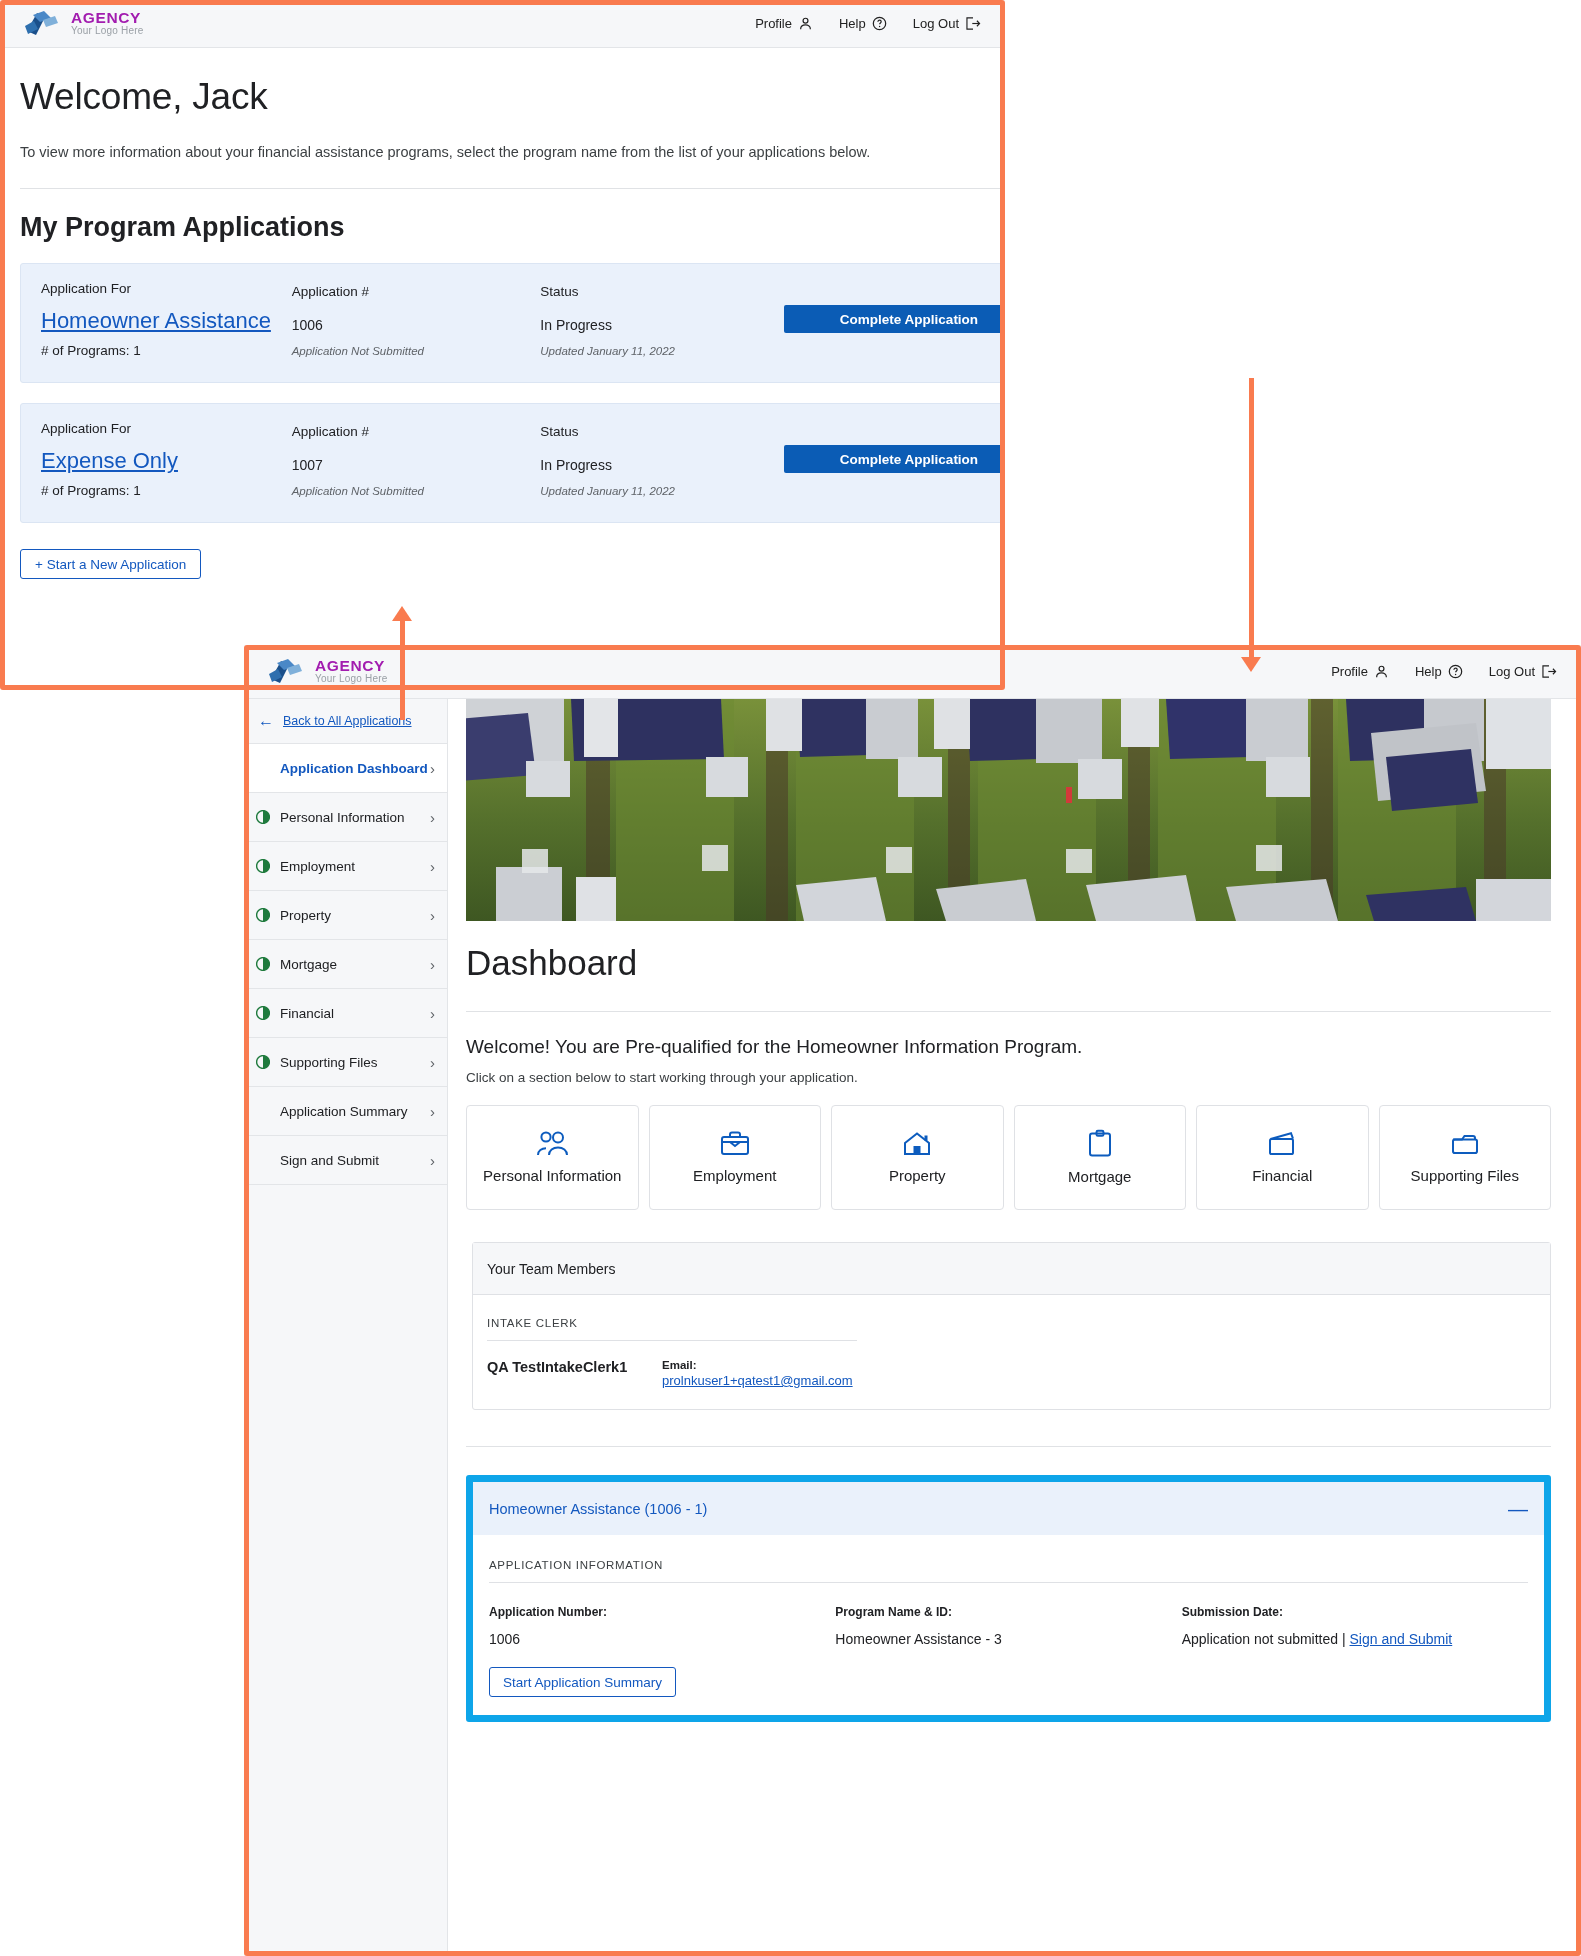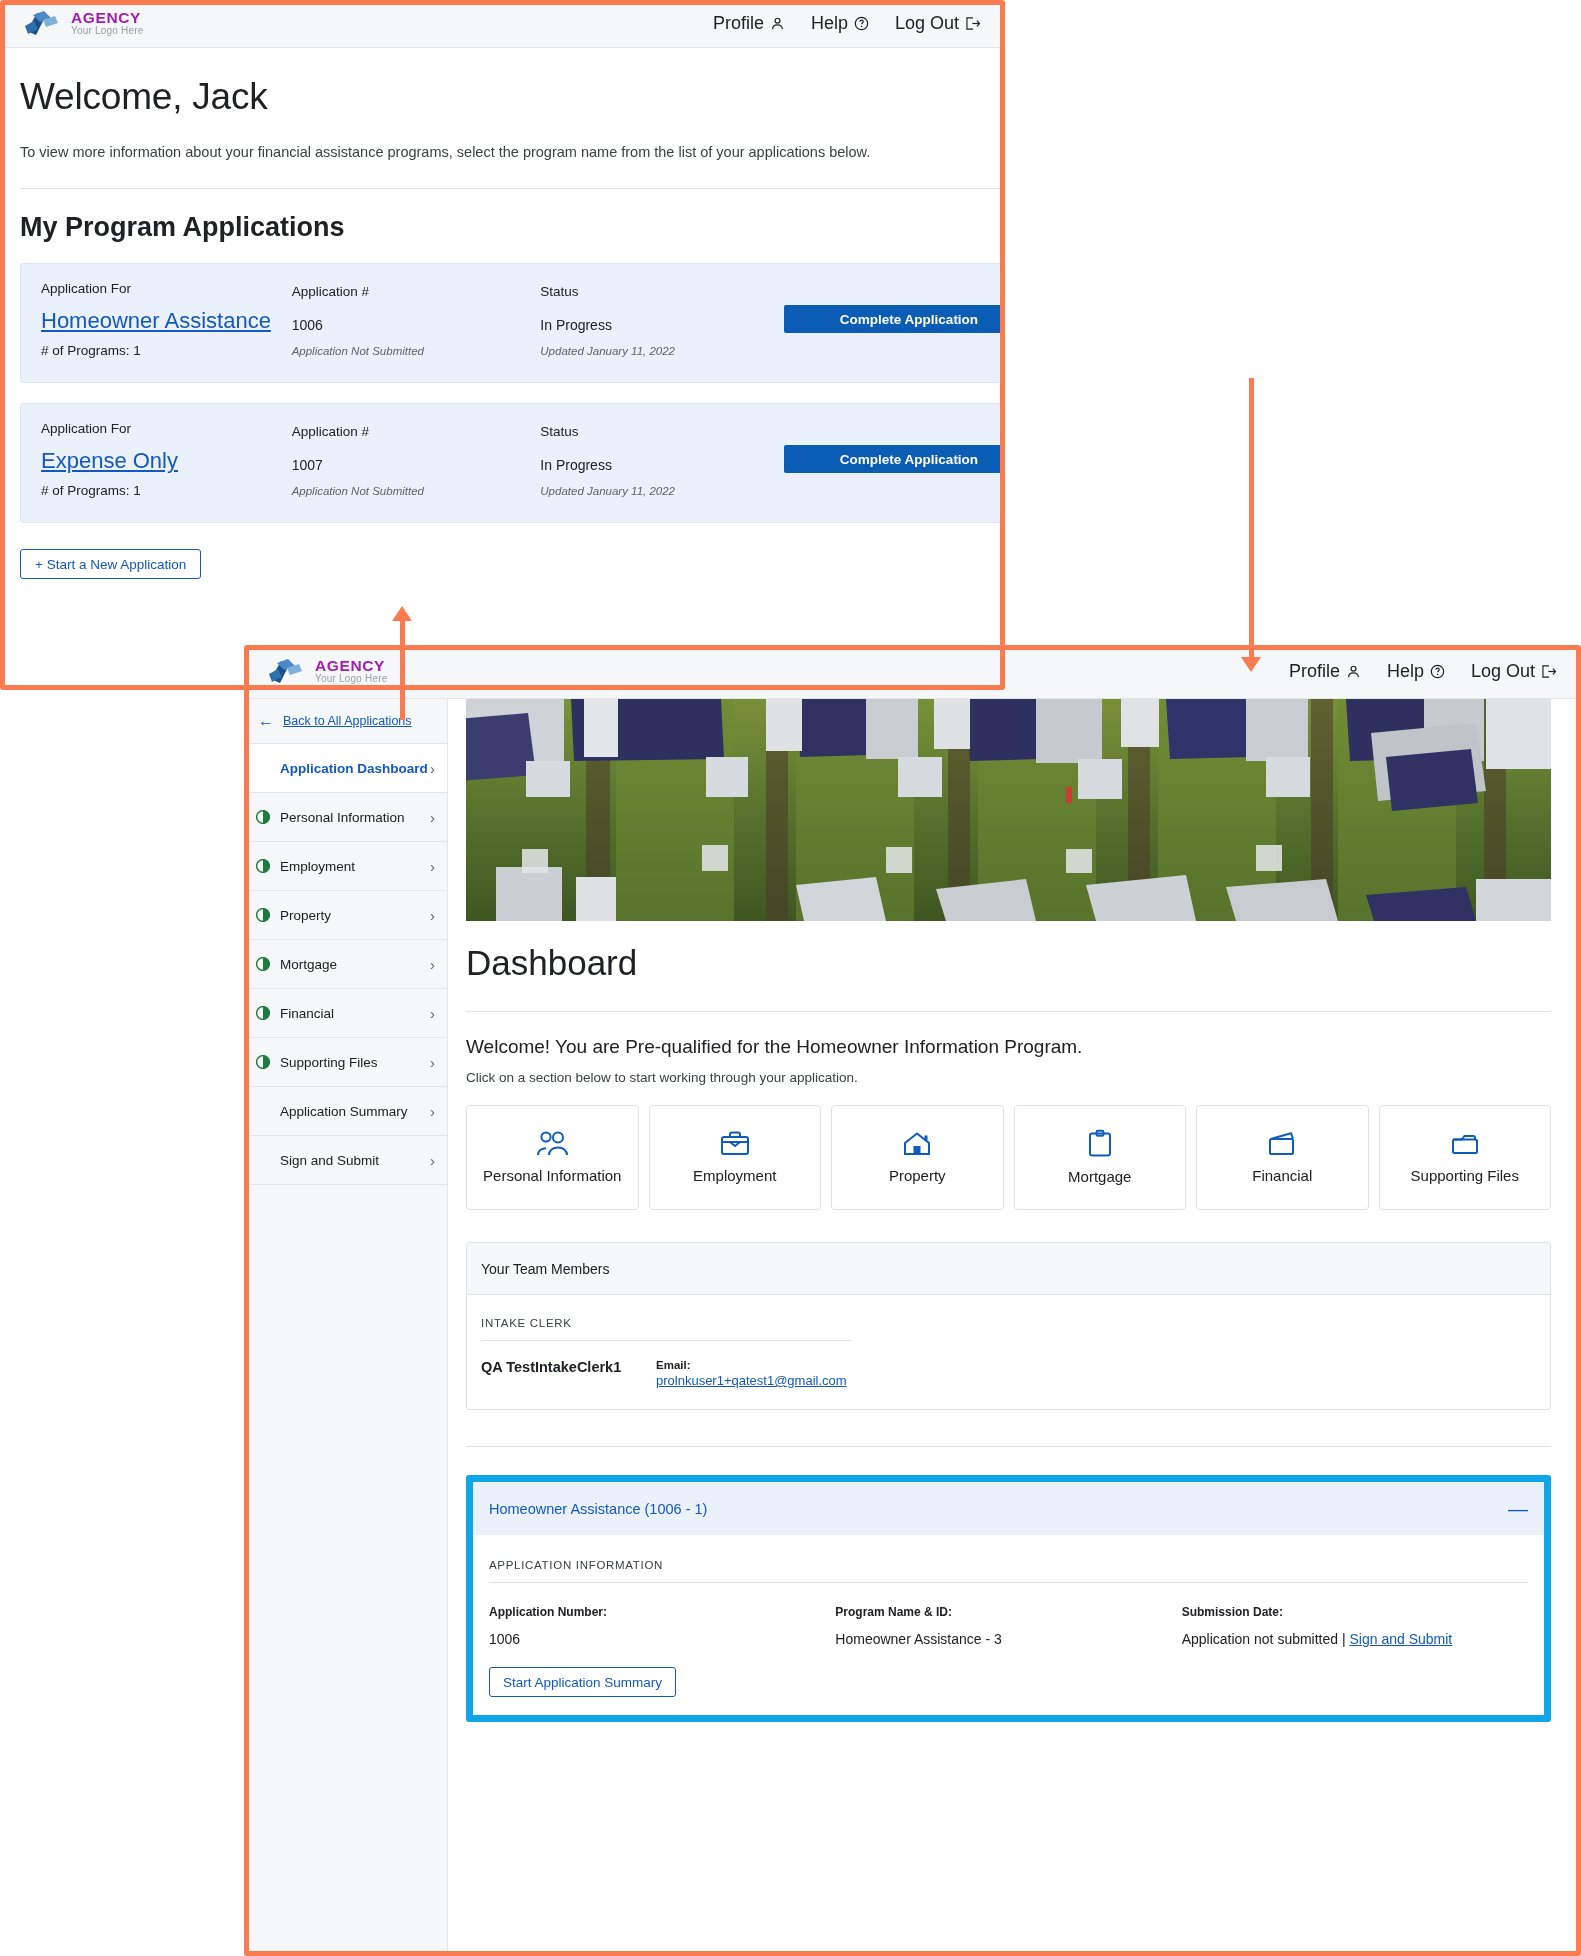--- a/index.html
+++ b/index.html
@@ -46,21 +46,21 @@
     padding: 0 24px;
   }
   .logo { display: flex; align-items: center; gap: 9px; }
   .logo-mark { width: 38px; height: 30px; flex: none; }
   .logo-txt { line-height: 1.05; }
   .logo-title { font-size: 15.5px; font-weight: 700; letter-spacing: .6px; color: #a21caf; }
   .logo-sub { font-size: 10px; color: #9aa0a6; letter-spacing: .2px; }
   .navlinks { display: flex; align-items: center; gap: 26px; }
   .navlink {
     display: flex; align-items: center; gap: 6px;
-    font-size: 18px; color: #222; cursor: pointer;
+    font-size: 13px; color: #222; cursor: pointer;
   }
   .navlink svg { display: block; }
 
   
   .outer-page { position: absolute; left: 0; top: 0; width: 1005px; height: 690px; background: #fff; overflow: hidden; z-index: 5; }
   .outer-page .appbar { height: 48px; }
   .outer-body { padding: 0 20px; width: 1340px; }
   .h1 { font-size: 37px; font-weight: 400; color: #202124; margin: 28px 0 0; letter-spacing: -.2px; }
   .lede { font-size: 14.5px; color: #3c4043; margin-top: 26px; }
   .rule { height: 1px; background: #e0e2e5; margin: 28px 0 0; width: 1035px; }
@@ -131,21 +131,21 @@
   .click-line { font-size: 13.5px; color: #3c4043; margin-top: 12px; }
 
   .tiles { display: flex; gap: 10px; margin-top: 20px; }
   .tile {
     flex: 1; height: 105px; border: 1px solid #dfe1e5; border-radius: 4px;
     background: #fff; display: flex; flex-direction: column; align-items: center;
     justify-content: center; gap: 9px; cursor: pointer;
   }
   .tile-lbl { font-size: 15px; color: #202124; text-align: center; line-height: 1.2; }
 
-  .panel { border: 1px solid #dfe1e5; border-radius: 3px; margin-top: 32px; }
+  .panel { border: 1px solid #dfe1e5; border-radius: 3px; margin-top: 32px; margin-left: 6px; }
   .panel-head {
     background: #f6f7f9; border-bottom: 1px solid #dfe1e5;
     height: 52px; display: flex; align-items: center; padding: 0 14px;
     font-size: 14px; color: #202124;
   }
   .panel-body { padding: 22px 14px 20px; }
   .sect-cap { font-size: 11.5px; letter-spacing: .7px; color: #3c4043; }
   .cap-rule { height: 1px; background: #dfe1e5; margin: 11px 0 0; width: 370px; }
   .member-row { display: flex; margin-top: 18px; }
   .member-name { font-size: 14.5px; font-weight: 700; color: #202124; width: 175px; }

